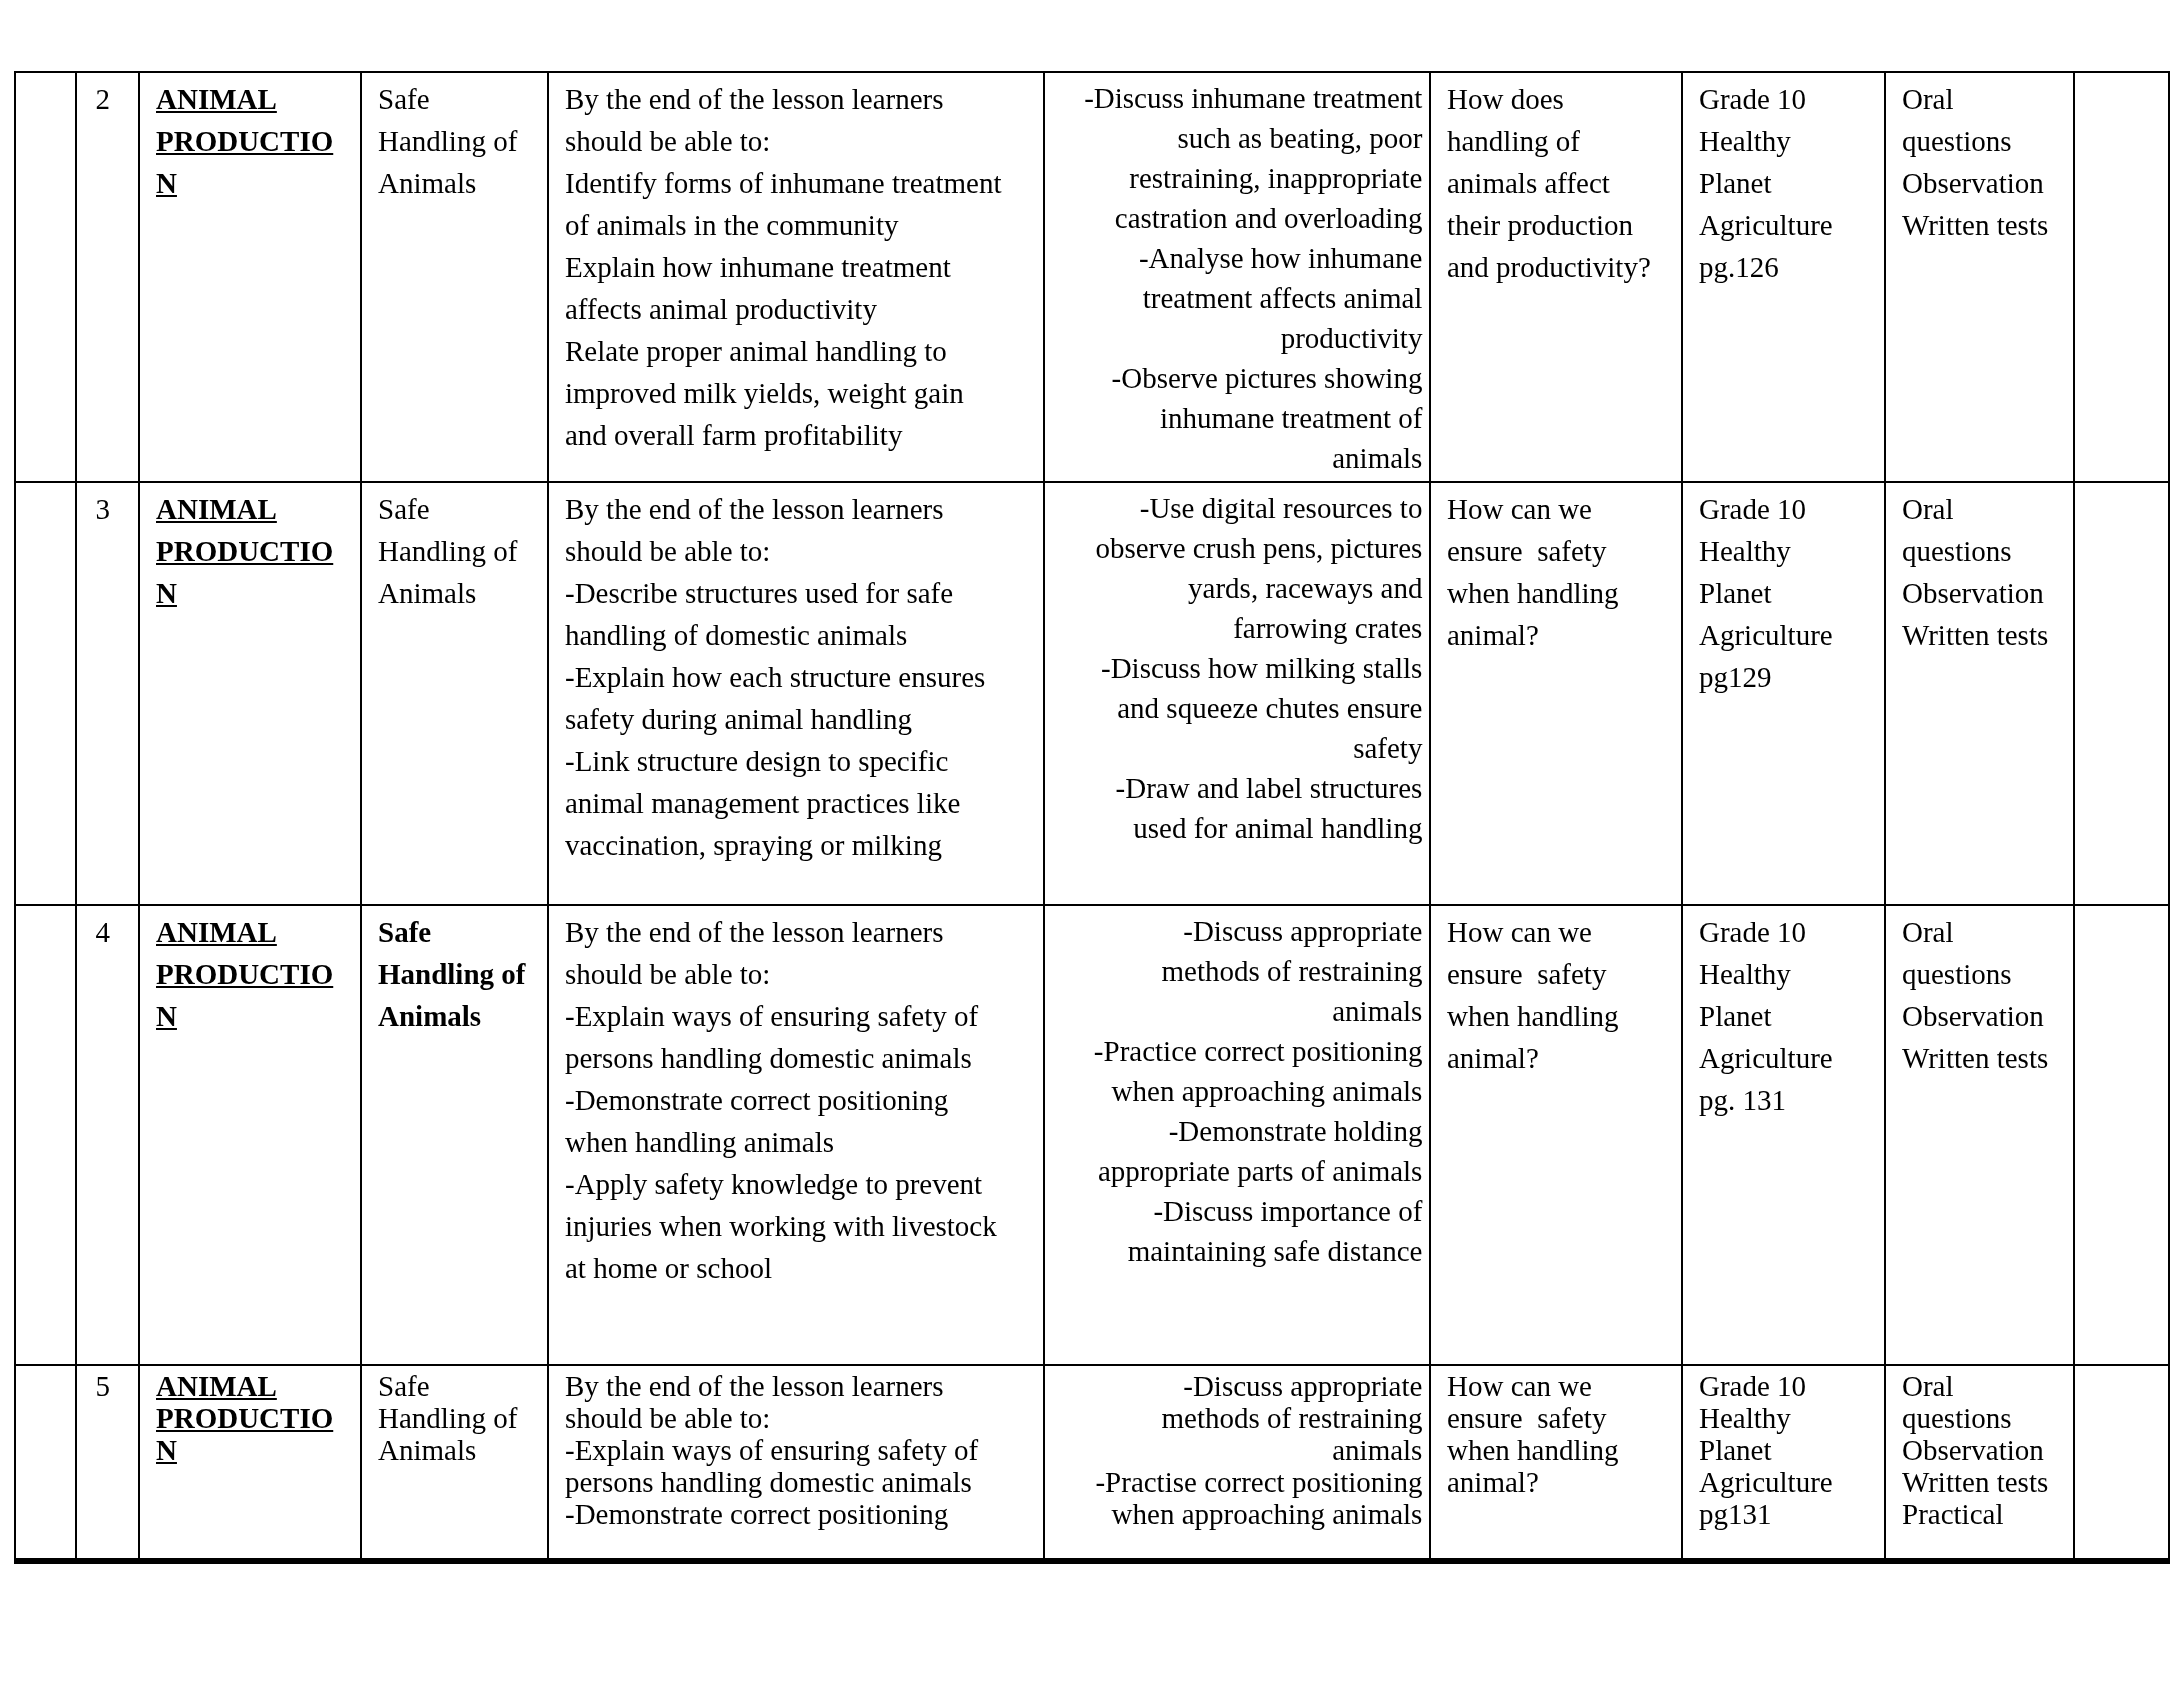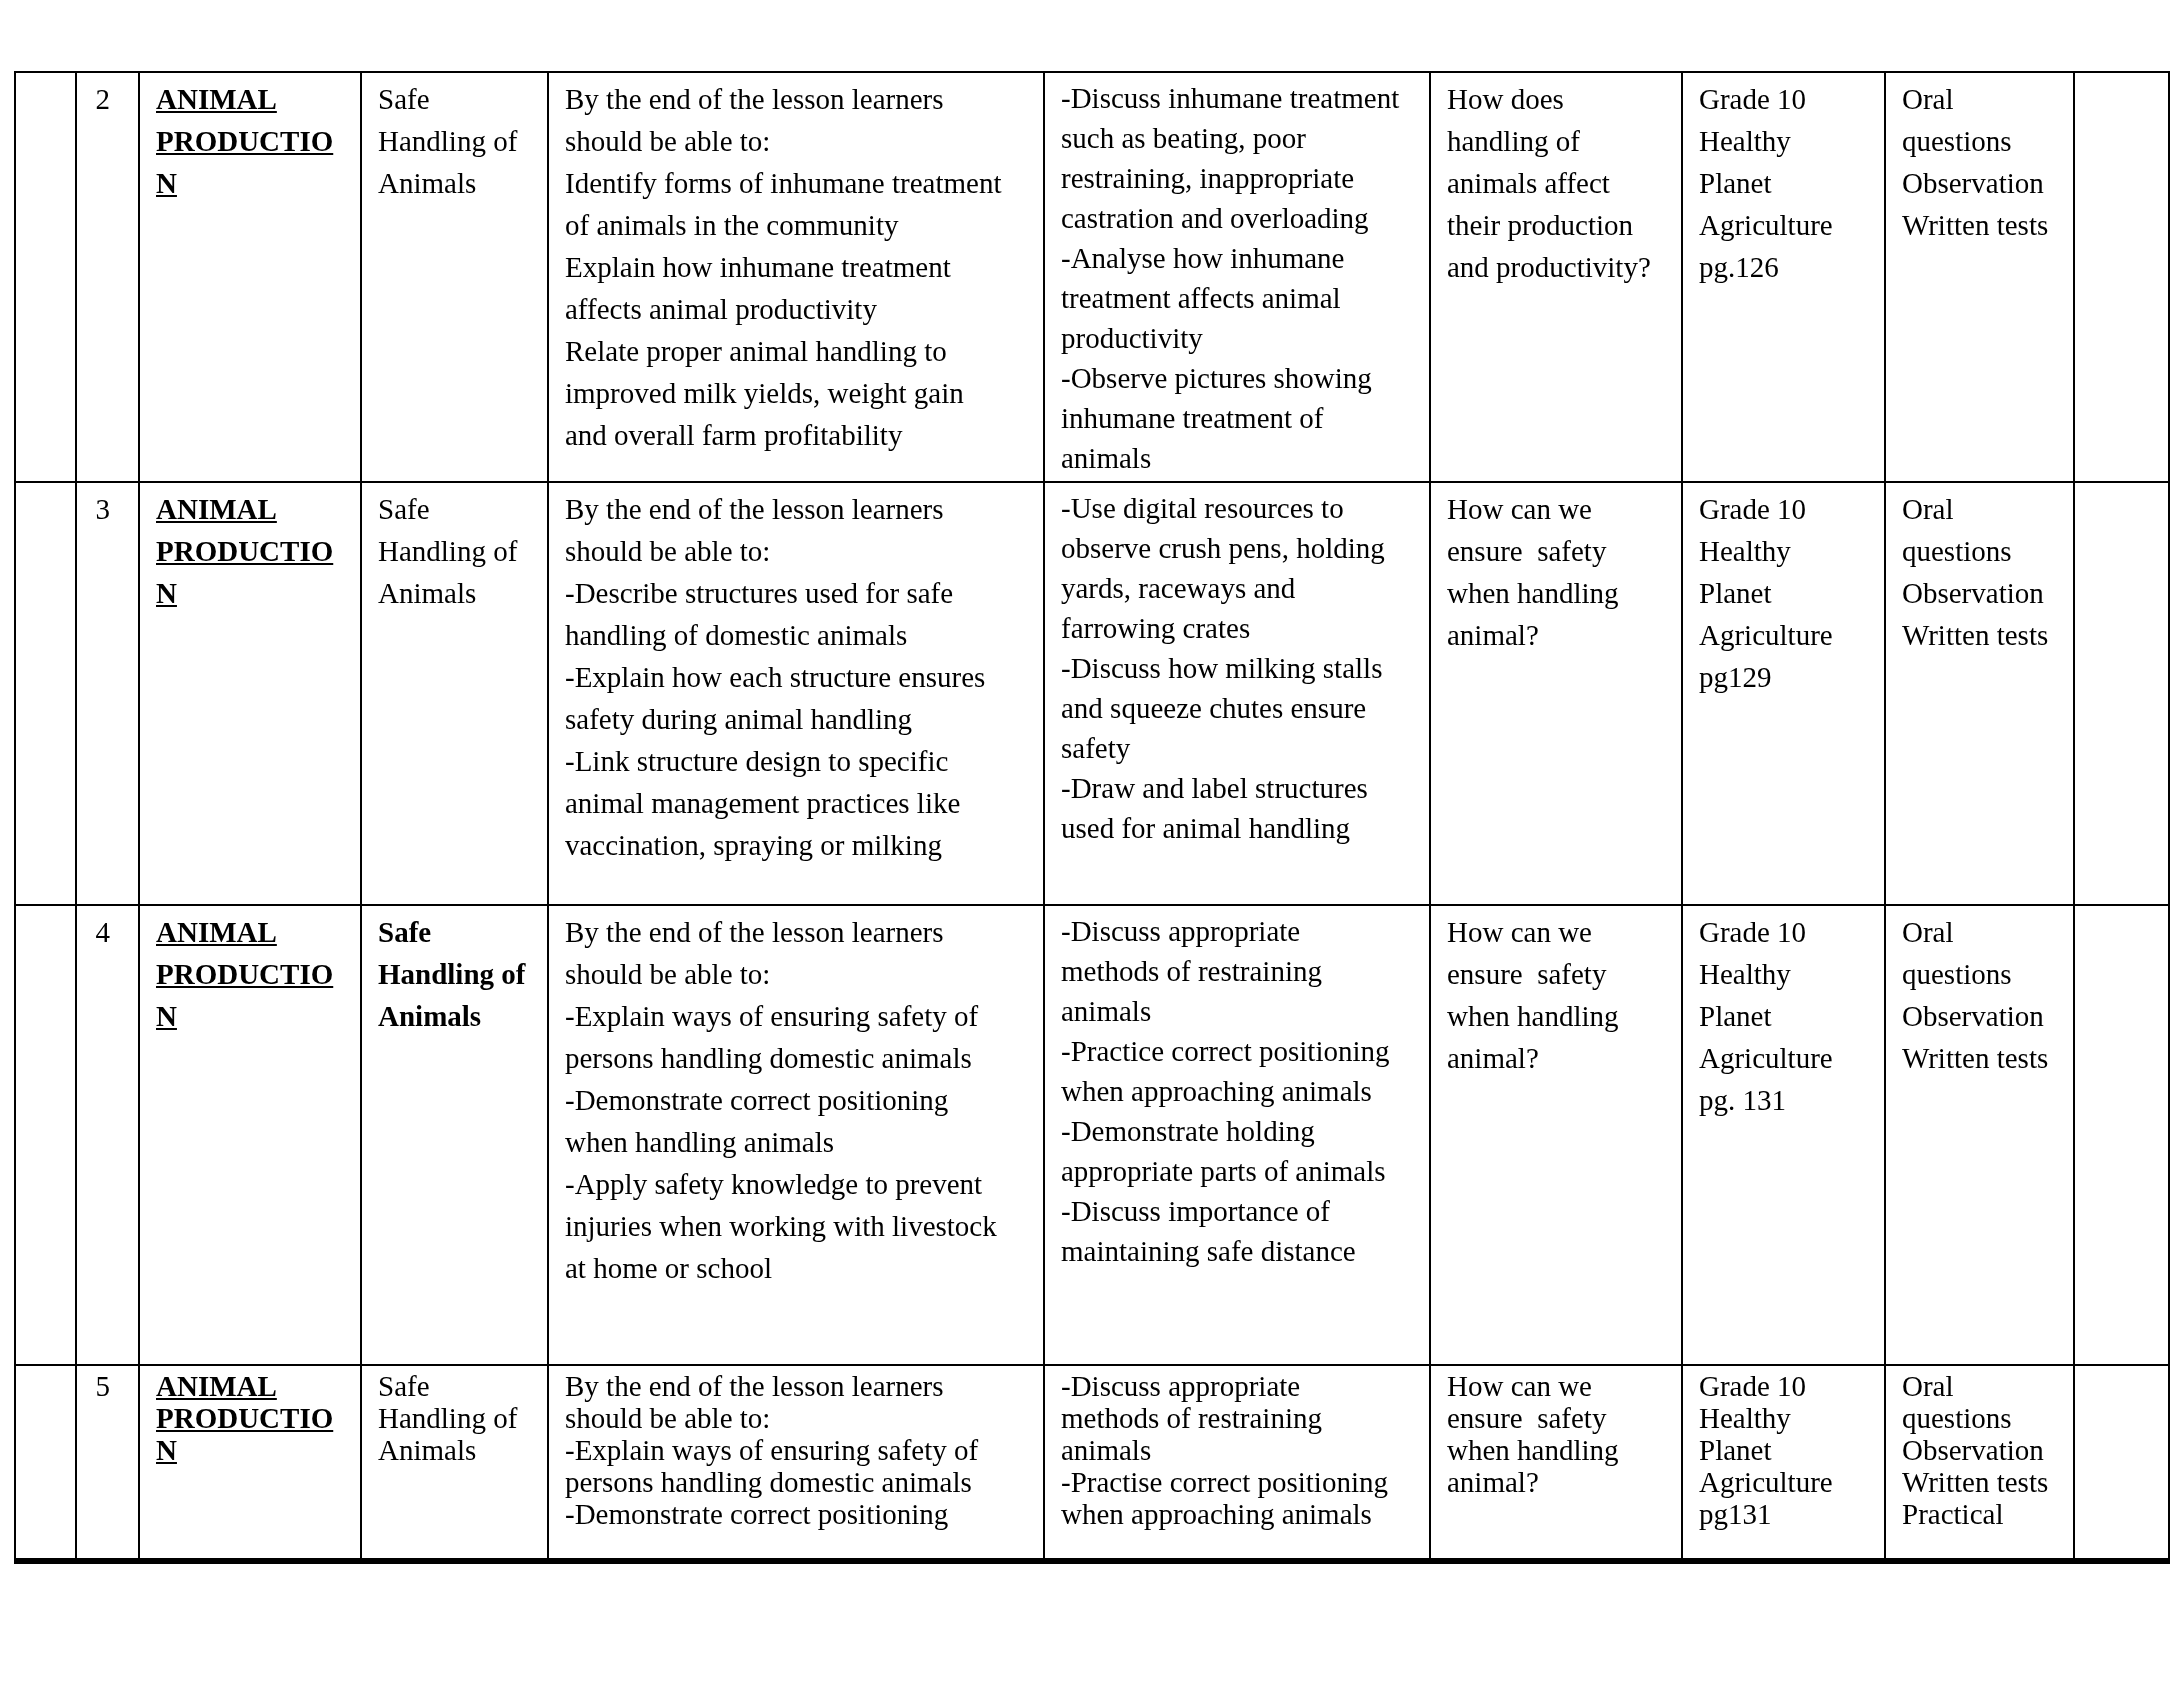--- a/index.html
+++ b/index.html
@@ -34,21 +34,21 @@
   }
   td.cell {
     vertical-align: top;
     padding: 5.3px 6.6px 0 16px;
     font-size: 29px;
     line-height: 42px;
     white-space: pre-wrap;
     overflow: hidden;
     word-wrap: break-word;
   }
-  td.col-activities { line-height: 40px; }
+  td.col-activities { line-height: 40px; text-align: right; }
   tr.r2 { height: 410px; }
   tr.r3 { height: 423px; }
   tr.r4 { height: 460px; }
   tr.r5 { height: 196px; }
   tr.r5 td.cell { line-height: 32px; padding-top: 4px; }
   td.col-week { padding-left: 18.5px; }
   td.col-topic { font-weight: bold; text-decoration: underline; }
   td.bold { font-weight: bold; }
 </style>
 </head>
@@ -127,21 +127,21 @@
       <td class="cell col-objectives">By the end of the lesson learners
 should be able to:
 -Describe structures used for safe
 handling of domestic animals
 -Explain how each structure ensures
 safety during animal handling
 -Link structure design to specific
 animal management practices like
 vaccination, spraying or milking</td>
       <td class="cell col-activities">-Use digital resources to
-observe crush pens, holding
+observe crush pens, pictures
 yards, raceways and
 farrowing crates
 -Discuss how milking stalls
 and squeeze chutes ensure
 safety
 -Draw and label structures
 used for animal handling</td>
       <td class="cell col-key-question">How can we
 ensure  safety
 when handling

